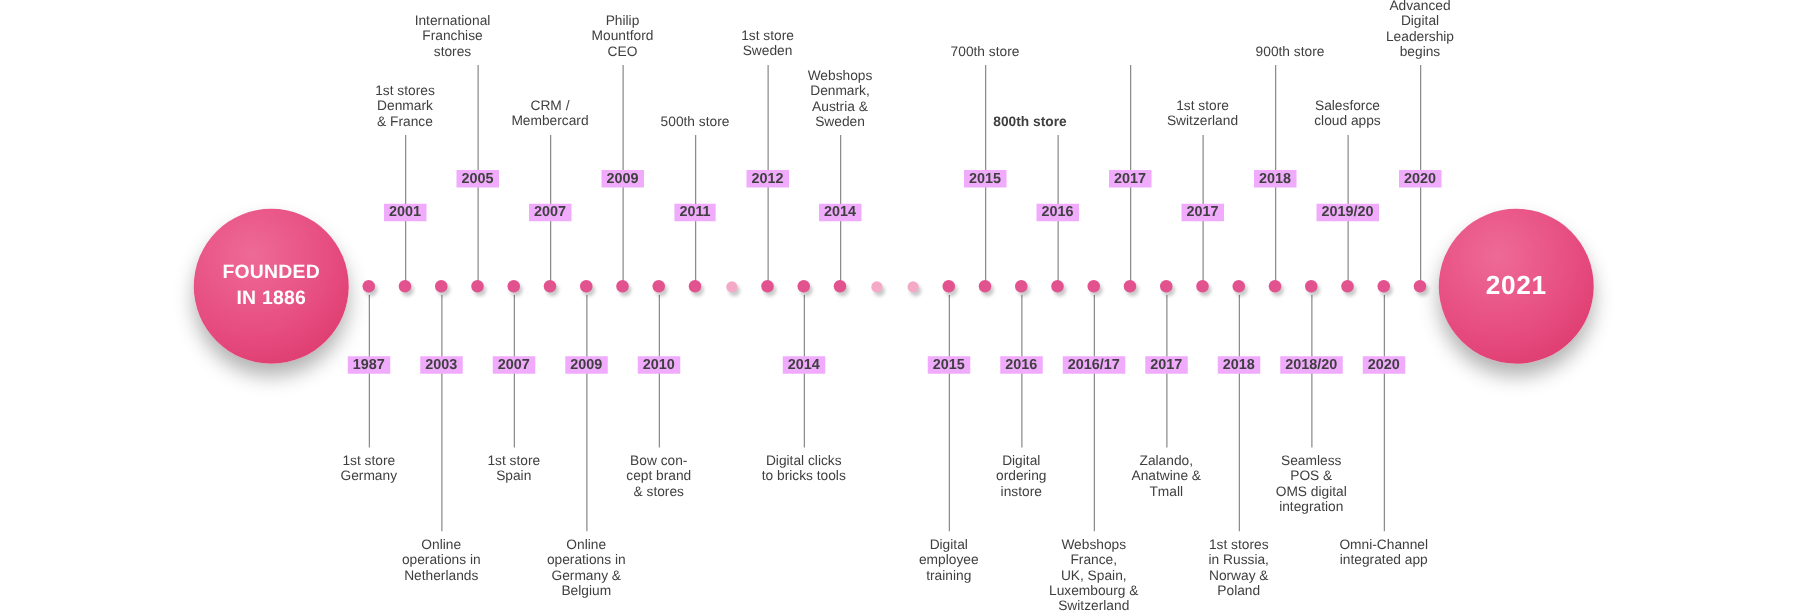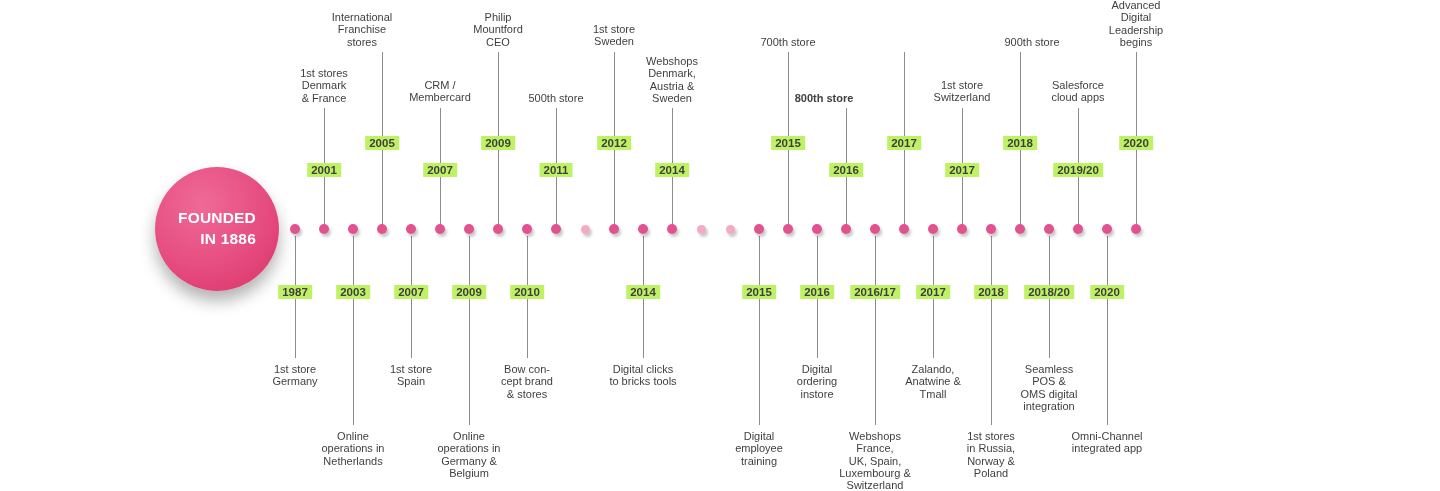--- a/index.html
+++ b/index.html
@@ -10,49 +10,52 @@
 
   .elabel {
     position: absolute; width: 108px; margin-left: -54px; text-align: center;
     font-size: 11px; line-height: 1.12; color: var(--text, #3f3f3f);
     white-space: pre-line;
   }
   .elabel.up { transform: translateY(-100%); }
 
   .eyear {
     position: absolute; transform: translate(-50%, -50%);
-    background: #bef264; padding: 1px 4px; white-space: nowrap;
+    background: #f0abfc; padding: 1px 4px; white-space: nowrap;
     font-size: 11.5px; font-weight: 700; color: var(--text, #3f3f3f);
   }
 
   .dot {
     position: absolute; border-radius: 50%;
     box-shadow: 2px 3px 3px rgba(0, 0, 0, 0.22);
   }
 
   .big-circle {
     position: absolute; width: 124px; height: 124px; border-radius: 50%;
-    display: flex; align-items: center; justify-content: center; text-align: right;
+    display: flex; align-items: center; justify-content: center; text-align: center;
     color: #ffffff; font-weight: 700;
     background: radial-gradient(circle at 38% 30%,
       var(--circle-light, #ee6a97) 0%,
       var(--circle-main, #e64c80) 55%,
       var(--circle-dark, #d93366) 100%);
     box-shadow: 0 10px 16px rgba(0, 0, 0, 0.30);
   }
   .big-circle .txt { white-space: pre-line; font-size: 15.5px; line-height: 1.35; letter-spacing: 0.2px; }
   .big-circle .txt.big { font-size: 21px; letter-spacing: 0.5px; }
 </style>
 </head>
 <body>
 
 <div id="canvas" style="--bg: #ffffff; --line: #8c8c8c; --text: #3f3f3f; --circle-main: #e64c80; --circle-light: #ee6a97; --circle-dark: #d93366;">
   <div class="big-circle" id="circle-left" style="left: 155px; top: 167px;">
     <div class="txt">FOUNDED
 IN 1886</div>
+  </div>
+  <div class="big-circle" id="circle-right" style="left: 1151px; top: 167px;">
+    <div class="txt big">2021</div>
   </div>
 <div class="vline" style="left: 323.5px; top: 108px; height: 118px;"></div>
     <div class="eyear" style="left: 324px; top: 170px;">2001</div>
     <div class="elabel up" style="left: 324px; top: 104px;">1st stores
 Denmark
 &amp; France</div>
     <div class="vline" style="left: 381.5px; top: 52px; height: 174px;"></div>
     <div class="eyear" style="left: 382px; top: 143px;">2005</div>
     <div class="elabel up" style="left: 362px; top: 48px;">International
 Franchise

